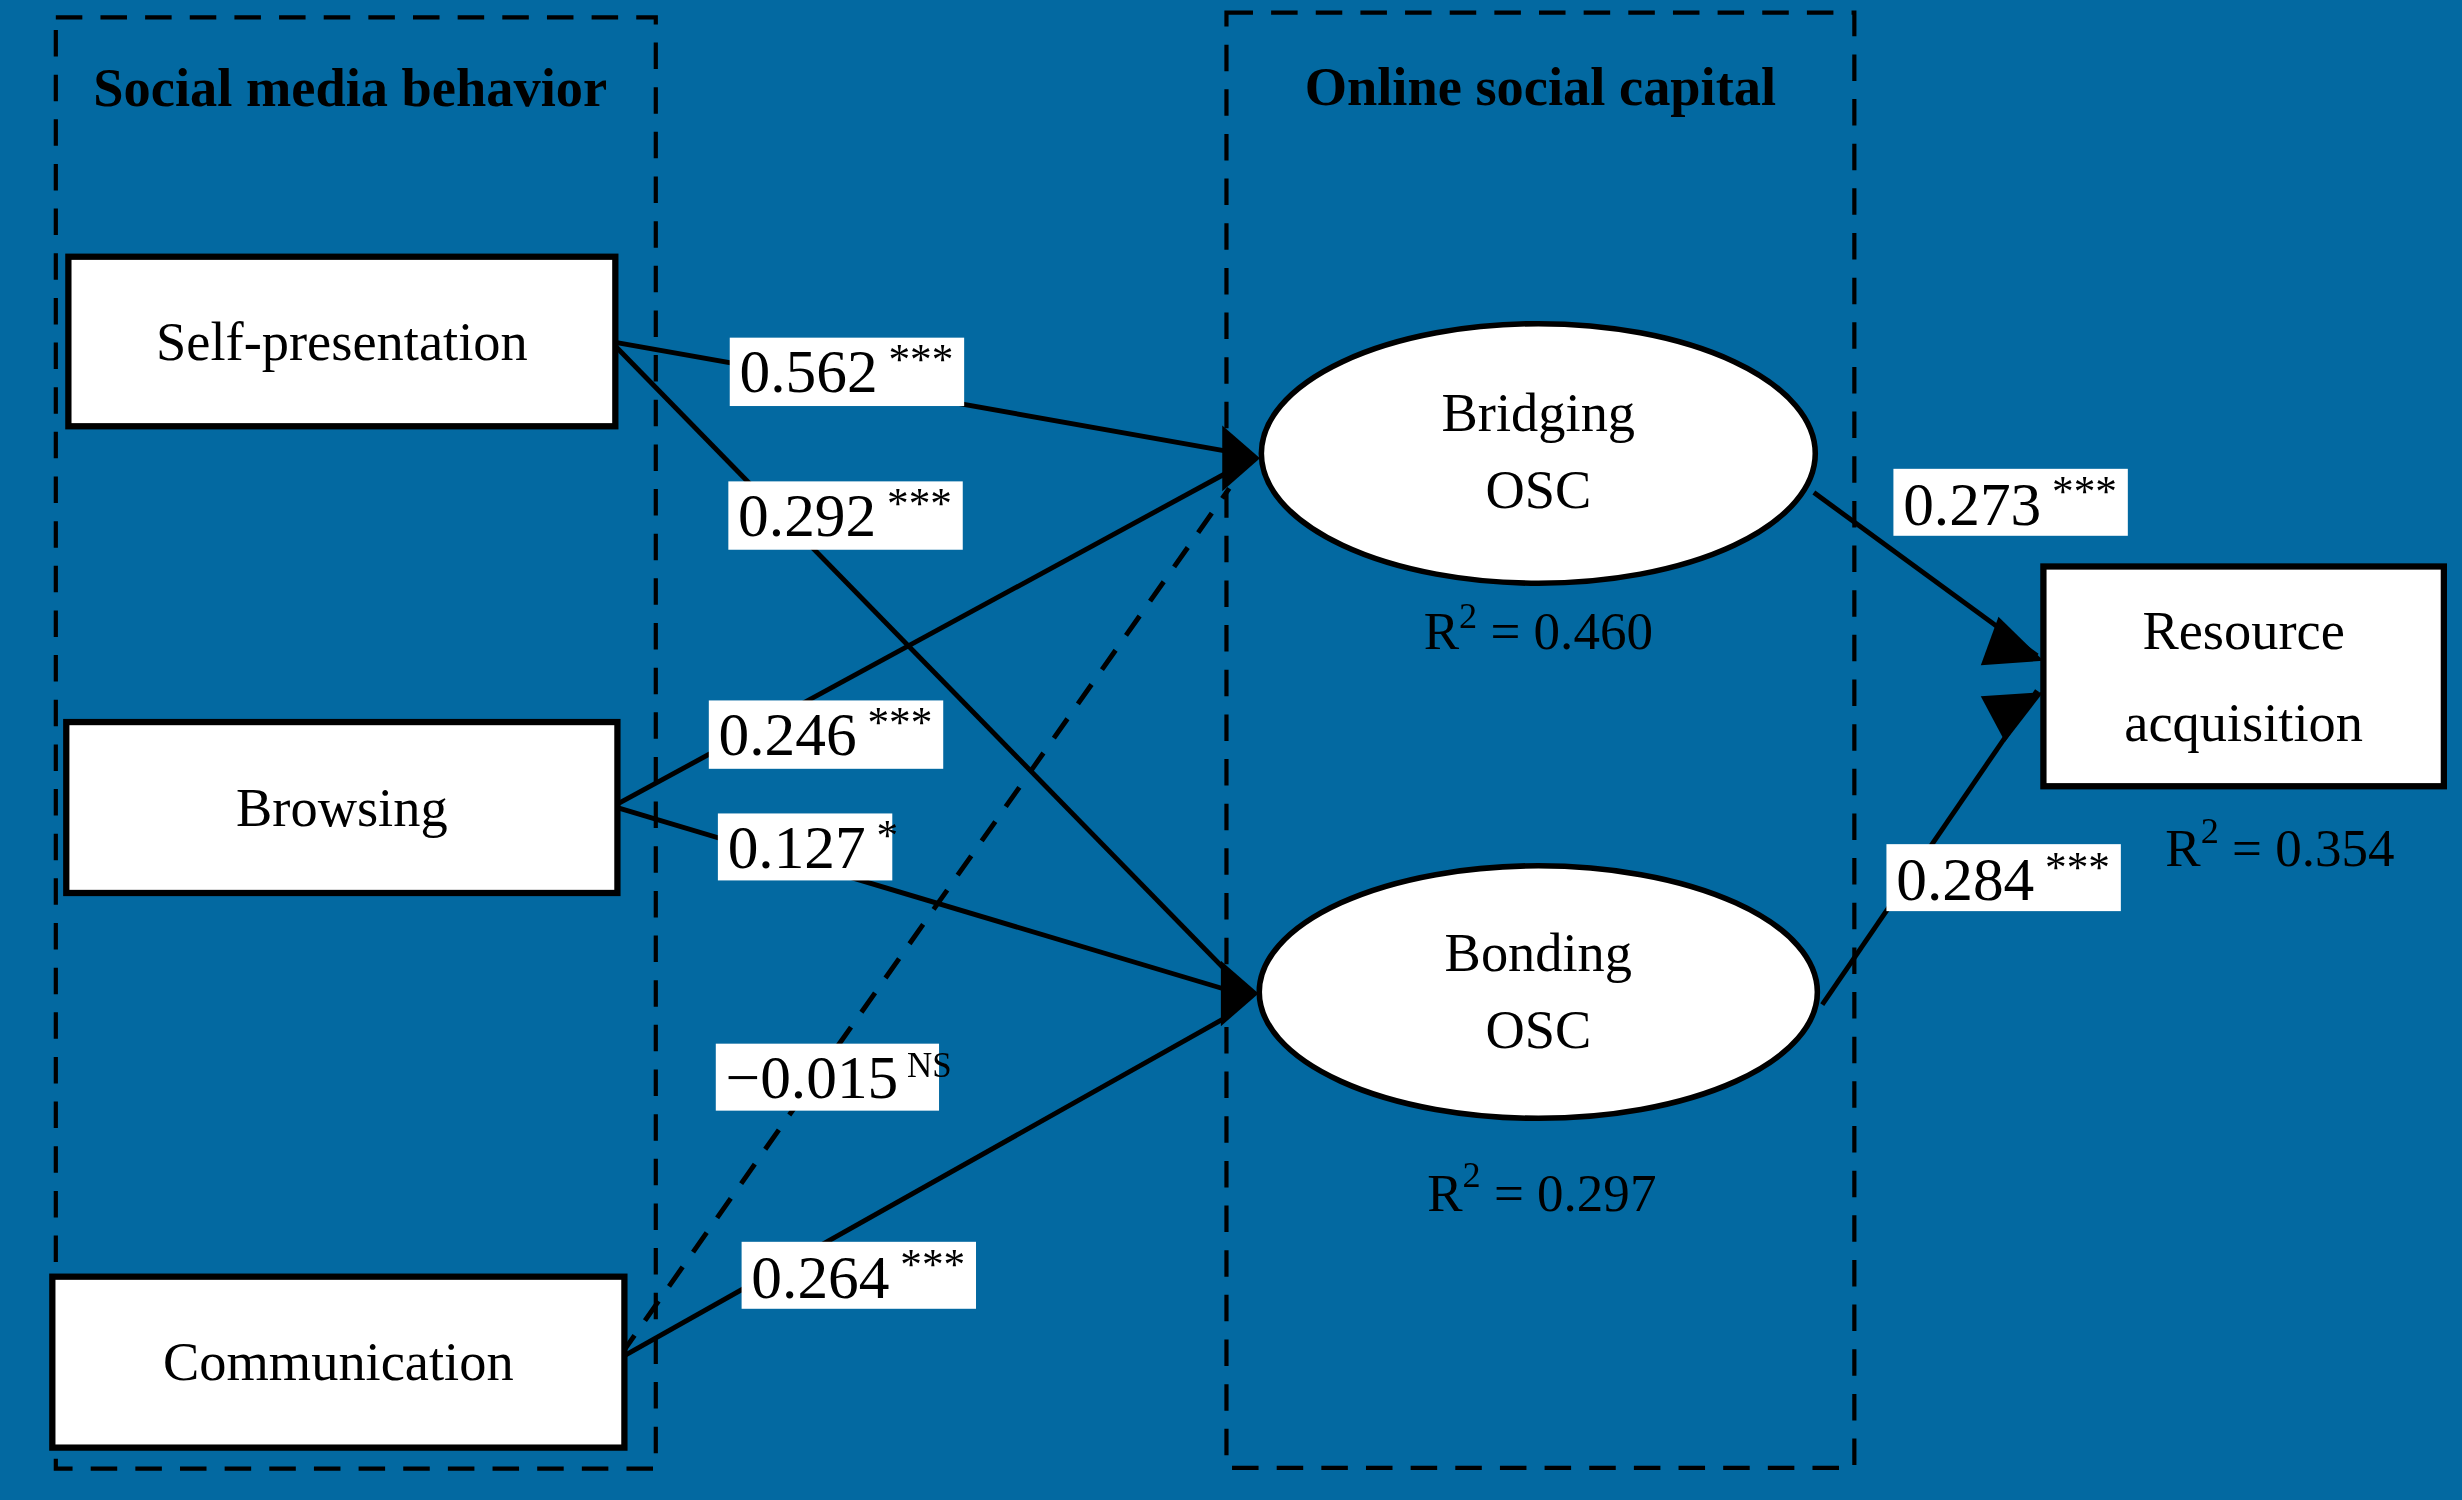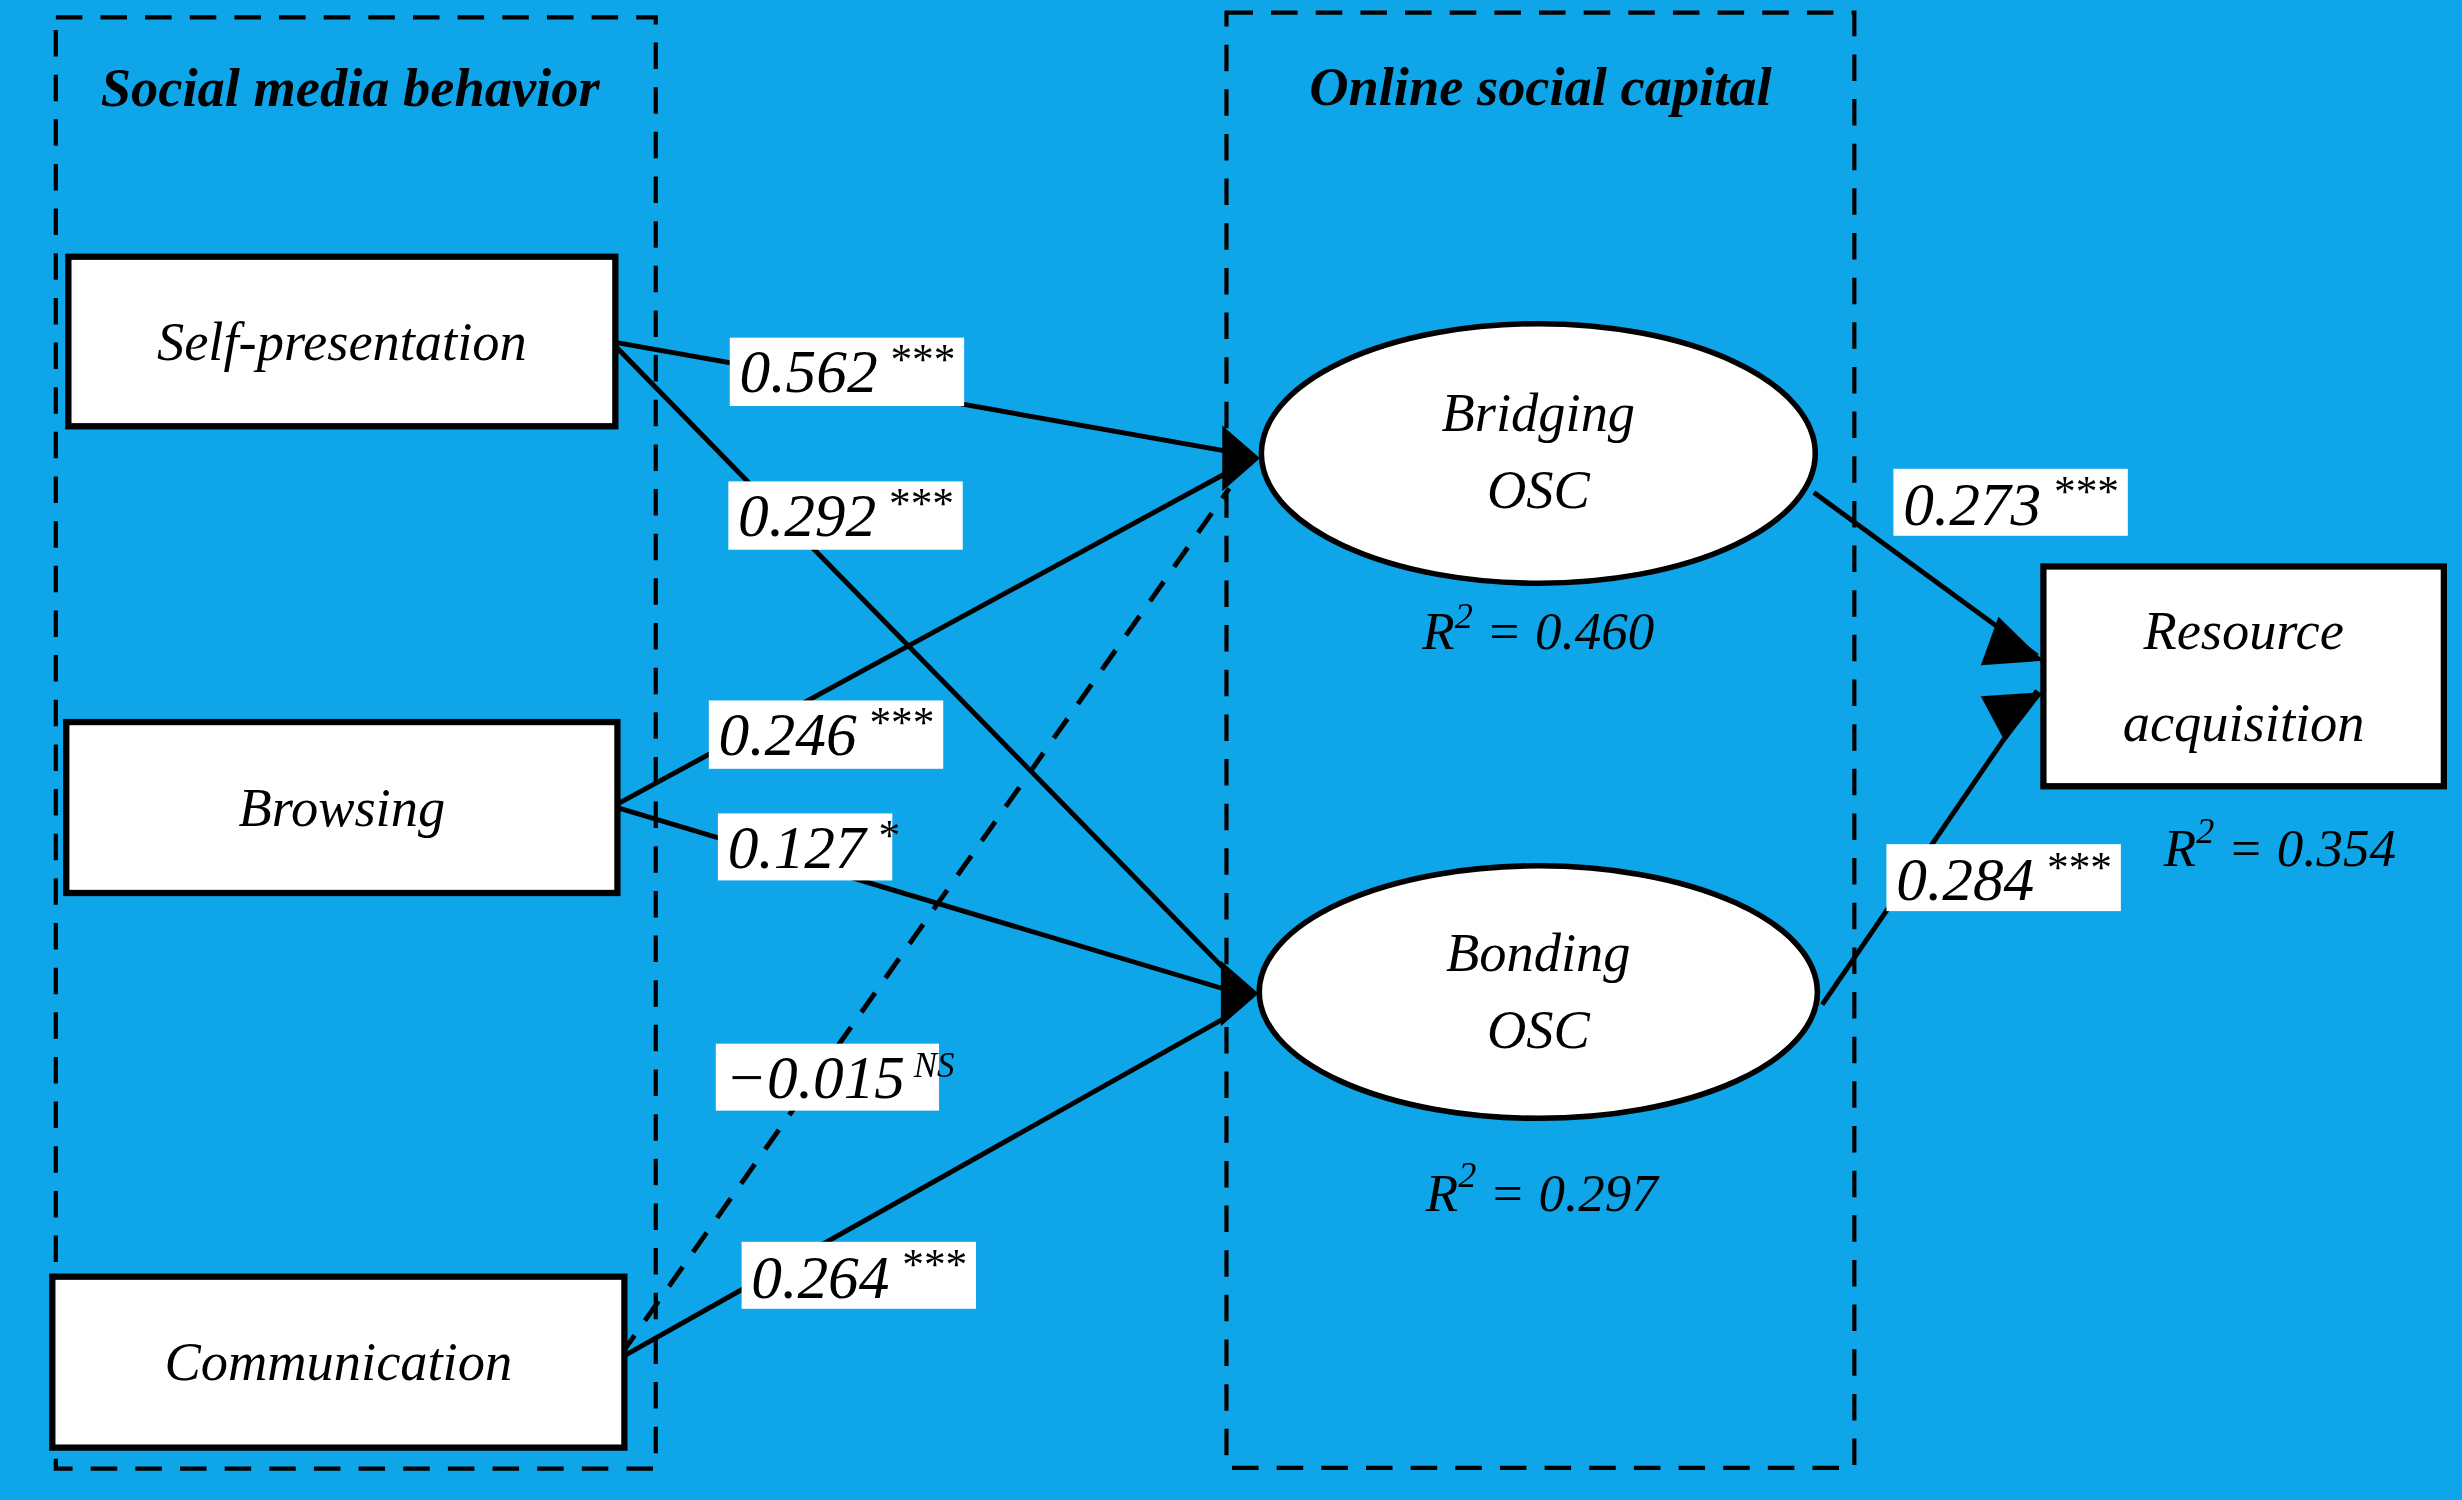--- a/index.html
+++ b/index.html
@@ -2,22 +2,21 @@
 <html style="font-size:11px"><head>
 <meta charset="utf-8">
 <style>
   html, body {
     margin: 0;
     padding: 0;
     background: #ffffff;
   }
   .figure-wrap {
     width: 100%;
-    background: #0ea5e9;
-    font-style: italic;
+    background: #0369a1;
   }
   svg {
     display: block;
     width: 100%;
     height: auto;
     font-family: "Liberation Serif", "DejaVu Serif", serif;
   }
   .node-rect   { fill: #ffffff; stroke: #000000; stroke-width: 9; }
   .group-rect  { fill: none; stroke: #000000; stroke-width: 6; stroke-dasharray: 38 26; }
   .latent      { fill: #ffffff; stroke: #000000; stroke-width: 8; }

